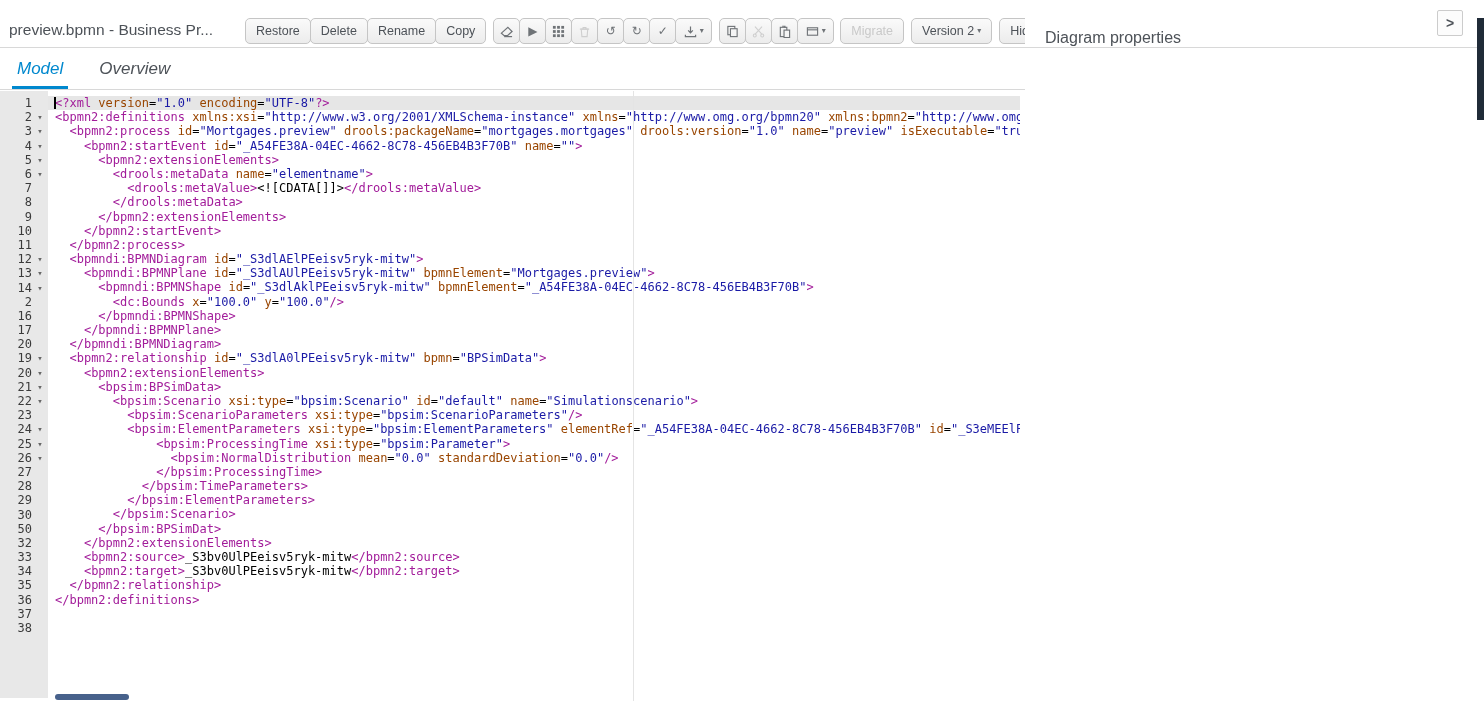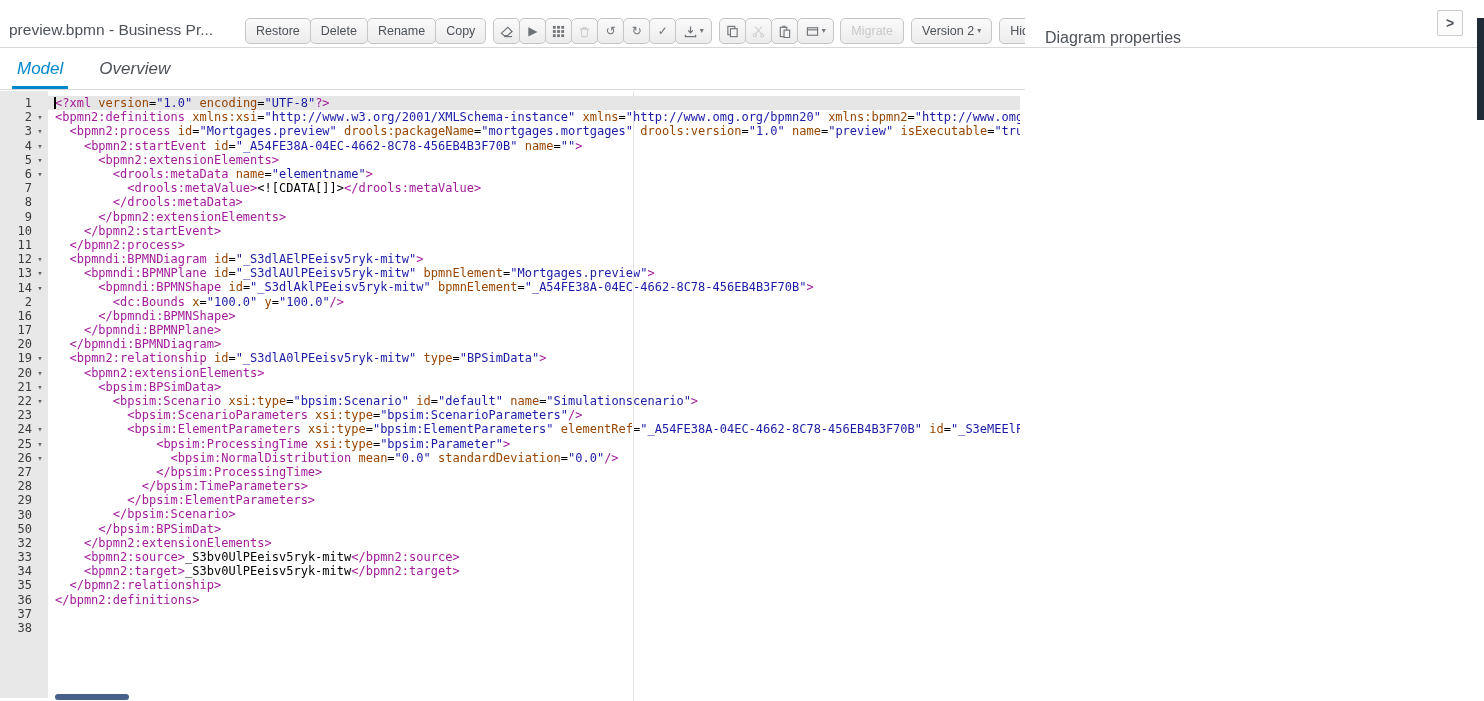--- a/index.html
+++ b/index.html
@@ -372,21 +372,21 @@
         <div class="code-line"><span class="tk-p">      </span><span class="tk-t">&lt;/bpmn2:extensionElements&gt;</span></div>
         <div class="code-line"><span class="tk-p">    </span><span class="tk-t">&lt;/bpmn2:startEvent&gt;</span></div>
         <div class="code-line"><span class="tk-p">  </span><span class="tk-t">&lt;/bpmn2:process&gt;</span></div>
         <div class="code-line"><span class="tk-p">  </span><span class="tk-t">&lt;bpmndi:BPMNDiagram</span><span class="tk-p"> </span><span class="tk-a">id</span><span class="tk-p">=</span><span class="tk-s">"_S3dlAElPEeisv5ryk-mitw"</span><span class="tk-t">&gt;</span></div>
         <div class="code-line"><span class="tk-p">    </span><span class="tk-t">&lt;bpmndi:BPMNPlane</span><span class="tk-p"> </span><span class="tk-a">id</span><span class="tk-p">=</span><span class="tk-s">"_S3dlAUlPEeisv5ryk-mitw"</span><span class="tk-p"> </span><span class="tk-a">bpmnElement</span><span class="tk-p">=</span><span class="tk-s">"Mortgages.preview"</span><span class="tk-t">&gt;</span></div>
         <div class="code-line"><span class="tk-p">      </span><span class="tk-t">&lt;bpmndi:BPMNShape</span><span class="tk-p"> </span><span class="tk-a">id</span><span class="tk-p">=</span><span class="tk-s">"_S3dlAklPEeisv5ryk-mitw"</span><span class="tk-p"> </span><span class="tk-a">bpmnElement</span><span class="tk-p">=</span><span class="tk-s">"_A54FE38A-04EC-4662-8C78-456EB4B3F70B"</span><span class="tk-t">&gt;</span></div>
         <div class="code-line"><span class="tk-p">        </span><span class="tk-t">&lt;dc:Bounds</span><span class="tk-p"> </span><span class="tk-a">x</span><span class="tk-p">=</span><span class="tk-s">"100.0"</span><span class="tk-p"> </span><span class="tk-a">y</span><span class="tk-p">=</span><span class="tk-s">"100.0"</span><span class="tk-t">/&gt;</span></div>
         <div class="code-line"><span class="tk-p">      </span><span class="tk-t">&lt;/bpmndi:BPMNShape&gt;</span></div>
         <div class="code-line"><span class="tk-p">    </span><span class="tk-t">&lt;/bpmndi:BPMNPlane&gt;</span></div>
         <div class="code-line"><span class="tk-p">  </span><span class="tk-t">&lt;/bpmndi:BPMNDiagram&gt;</span></div>
-        <div class="code-line"><span class="tk-p">  </span><span class="tk-t">&lt;bpmn2:relationship</span><span class="tk-p"> </span><span class="tk-a">id</span><span class="tk-p">=</span><span class="tk-s">"_S3dlA0lPEeisv5ryk-mitw"</span><span class="tk-p"> </span><span class="tk-a">type</span><span class="tk-p">=</span><span class="tk-s">"BPSimData"</span><span class="tk-t">&gt;</span></div>
+        <div class="code-line"><span class="tk-p">  </span><span class="tk-t">&lt;bpmn2:relationship</span><span class="tk-p"> </span><span class="tk-a">id</span><span class="tk-p">=</span><span class="tk-s">"_S3dlA0lPEeisv5ryk-mitw"</span><span class="tk-p"> </span><span class="tk-a">bpmn</span><span class="tk-p">=</span><span class="tk-s">"BPSimData"</span><span class="tk-t">&gt;</span></div>
         <div class="code-line"><span class="tk-p">    </span><span class="tk-t">&lt;bpmn2:extensionElements&gt;</span></div>
         <div class="code-line"><span class="tk-p">      </span><span class="tk-t">&lt;bpsim:BPSimData&gt;</span></div>
         <div class="code-line"><span class="tk-p">        </span><span class="tk-t">&lt;bpsim:Scenario</span><span class="tk-p"> </span><span class="tk-a">xsi:type</span><span class="tk-p">=</span><span class="tk-s">"bpsim:Scenario"</span><span class="tk-p"> </span><span class="tk-a">id</span><span class="tk-p">=</span><span class="tk-s">"default"</span><span class="tk-p"> </span><span class="tk-a">name</span><span class="tk-p">=</span><span class="tk-s">"Simulationscenario"</span><span class="tk-t">&gt;</span></div>
         <div class="code-line"><span class="tk-p">          </span><span class="tk-t">&lt;bpsim:ScenarioParameters</span><span class="tk-p"> </span><span class="tk-a">xsi:type</span><span class="tk-p">=</span><span class="tk-s">"bpsim:ScenarioParameters"</span><span class="tk-t">/&gt;</span></div>
         <div class="code-line"><span class="tk-p">          </span><span class="tk-t">&lt;bpsim:ElementParameters</span><span class="tk-p"> </span><span class="tk-a">xsi:type</span><span class="tk-p">=</span><span class="tk-s">"bpsim:ElementParameters"</span><span class="tk-p"> </span><span class="tk-a">elementRef</span><span class="tk-p">=</span><span class="tk-s">"_A54FE38A-04EC-4662-8C78-456EB4B3F70B"</span><span class="tk-p"> </span><span class="tk-a">id</span><span class="tk-p">=</span><span class="tk-s">"_S3eMEElPEeisv5ryk-mitw"</span></div>
         <div class="code-line"><span class="tk-p">              </span><span class="tk-t">&lt;bpsim:ProcessingTime</span><span class="tk-p"> </span><span class="tk-a">xsi:type</span><span class="tk-p">=</span><span class="tk-s">"bpsim:Parameter"</span><span class="tk-t">&gt;</span></div>
         <div class="code-line"><span class="tk-p">                </span><span class="tk-t">&lt;bpsim:NormalDistribution</span><span class="tk-p"> </span><span class="tk-a">mean</span><span class="tk-p">=</span><span class="tk-s">"0.0"</span><span class="tk-p"> </span><span class="tk-a">standardDeviation</span><span class="tk-p">=</span><span class="tk-s">"0.0"</span><span class="tk-t">/&gt;</span></div>
         <div class="code-line"><span class="tk-p">              </span><span class="tk-t">&lt;/bpsim:ProcessingTime&gt;</span></div>
         <div class="code-line"><span class="tk-p">            </span><span class="tk-t">&lt;/bpsim:TimeParameters&gt;</span></div>
         <div class="code-line"><span class="tk-p">          </span><span class="tk-t">&lt;/bpsim:ElementParameters&gt;</span></div>

